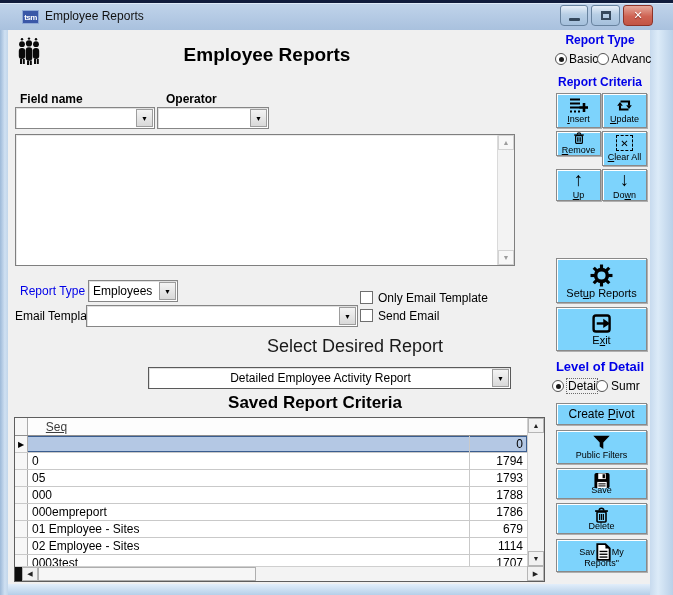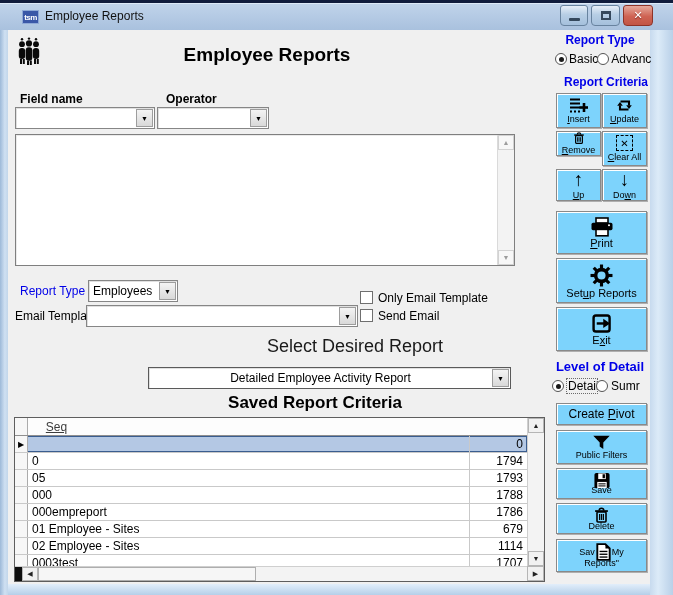--- a/index.html
+++ b/index.html
@@ -267,21 +267,21 @@
   </div>
 
   <div class="abs lbl bold blue" style="left:552px;top:33px;width:96px;text-align:center;">Report Type</div>
   <div class="abs" style="left:555px;top:52px;width:95px;display:flex;align-items:center;">
     <span class="radio checked"></span>
     <span class="lbl" style="margin-left:2px;">Basic</span>
     <span class="radio" style="margin-left:-1px;"></span>
     <span class="lbl" style="margin-left:2px;">Advanc</span>
   </div>
 
-  <div class="abs lbl bold blue" style="left:552px;top:75px;width:96px;text-align:right;">Report Criteria</div>
+  <div class="abs lbl bold blue" style="left:552px;top:75px;width:96px;text-align:center;">Report Criteria</div>
 
   <div class="abs btn" style="left:556px;top:93px;width:45px;height:35px;">
     <svg width="18" height="15" viewBox="0 0 18 15">
         <g fill="#000">
       <rect x="0" y="0.5" width="10" height="2"></rect>
           <rect x="0" y="4.5" width="10" height="2"></rect>
           <rect x="0" y="8.5" width="10" height="2"></rect>
       <rect x="0" y="12.5" width="2" height="2"></rect>
           <rect x="4" y="12.5" width="2" height="2"></rect>
           <rect x="8" y="12.5" width="2" height="2"></rect>
@@ -319,29 +319,20 @@
   </div>
   <div class="abs btn" style="left:556px;top:169px;width:45px;height:32px;">
     <span class="arrow-glyph">↑</span>
     <span class="cap"><u>U</u>p</span>
   </div>
   <div class="abs btn" style="left:602px;top:169px;width:45px;height:32px;">
     <span class="arrow-glyph">↓</span>
     <span class="cap">Do<u>w</u>n</span>
   </div>
 
-  <div class="abs btn" style="left:556px;top:211px;width:91px;height:43px;">
-    <svg width="24" height="20" viewBox="0 0 24 20">
-      <rect x="6" y="1" width="12" height="5" fill="#fff" stroke="#000" stroke-width="1.6"></rect>
-      <rect x="1.5" y="5.8" width="21" height="7.4" rx="1.6" fill="#000"></rect>
-      <circle cx="19" cy="8.2" r="1" fill="#fff"></circle>
-      <rect x="6" y="12.4" width="12" height="6.4" fill="#fff" stroke="#000" stroke-width="1.6"></rect>
-    </svg>
-    <span class="cap cap-lg"><u>P</u>rint</span>
-  </div>
   <div class="abs btn" style="left:556px;top:258px;width:91px;height:45px;">
     <svg width="23" height="23" viewBox="0 0 22 22">
       <g fill="#000">
         <rect x="9.5" y="0.5" width="3" height="4.6" transform="rotate(0 11 11)"></rect>
         <rect x="9.5" y="0.5" width="3" height="4.6" transform="rotate(45 11 11)"></rect>
         <rect x="9.5" y="0.5" width="3" height="4.6" transform="rotate(90 11 11)"></rect>
         <rect x="9.5" y="0.5" width="3" height="4.6" transform="rotate(135 11 11)"></rect>
         <rect x="9.5" y="0.5" width="3" height="4.6" transform="rotate(180 11 11)"></rect>
         <rect x="9.5" y="0.5" width="3" height="4.6" transform="rotate(225 11 11)"></rect>
         <rect x="9.5" y="0.5" width="3" height="4.6" transform="rotate(270 11 11)"></rect>

